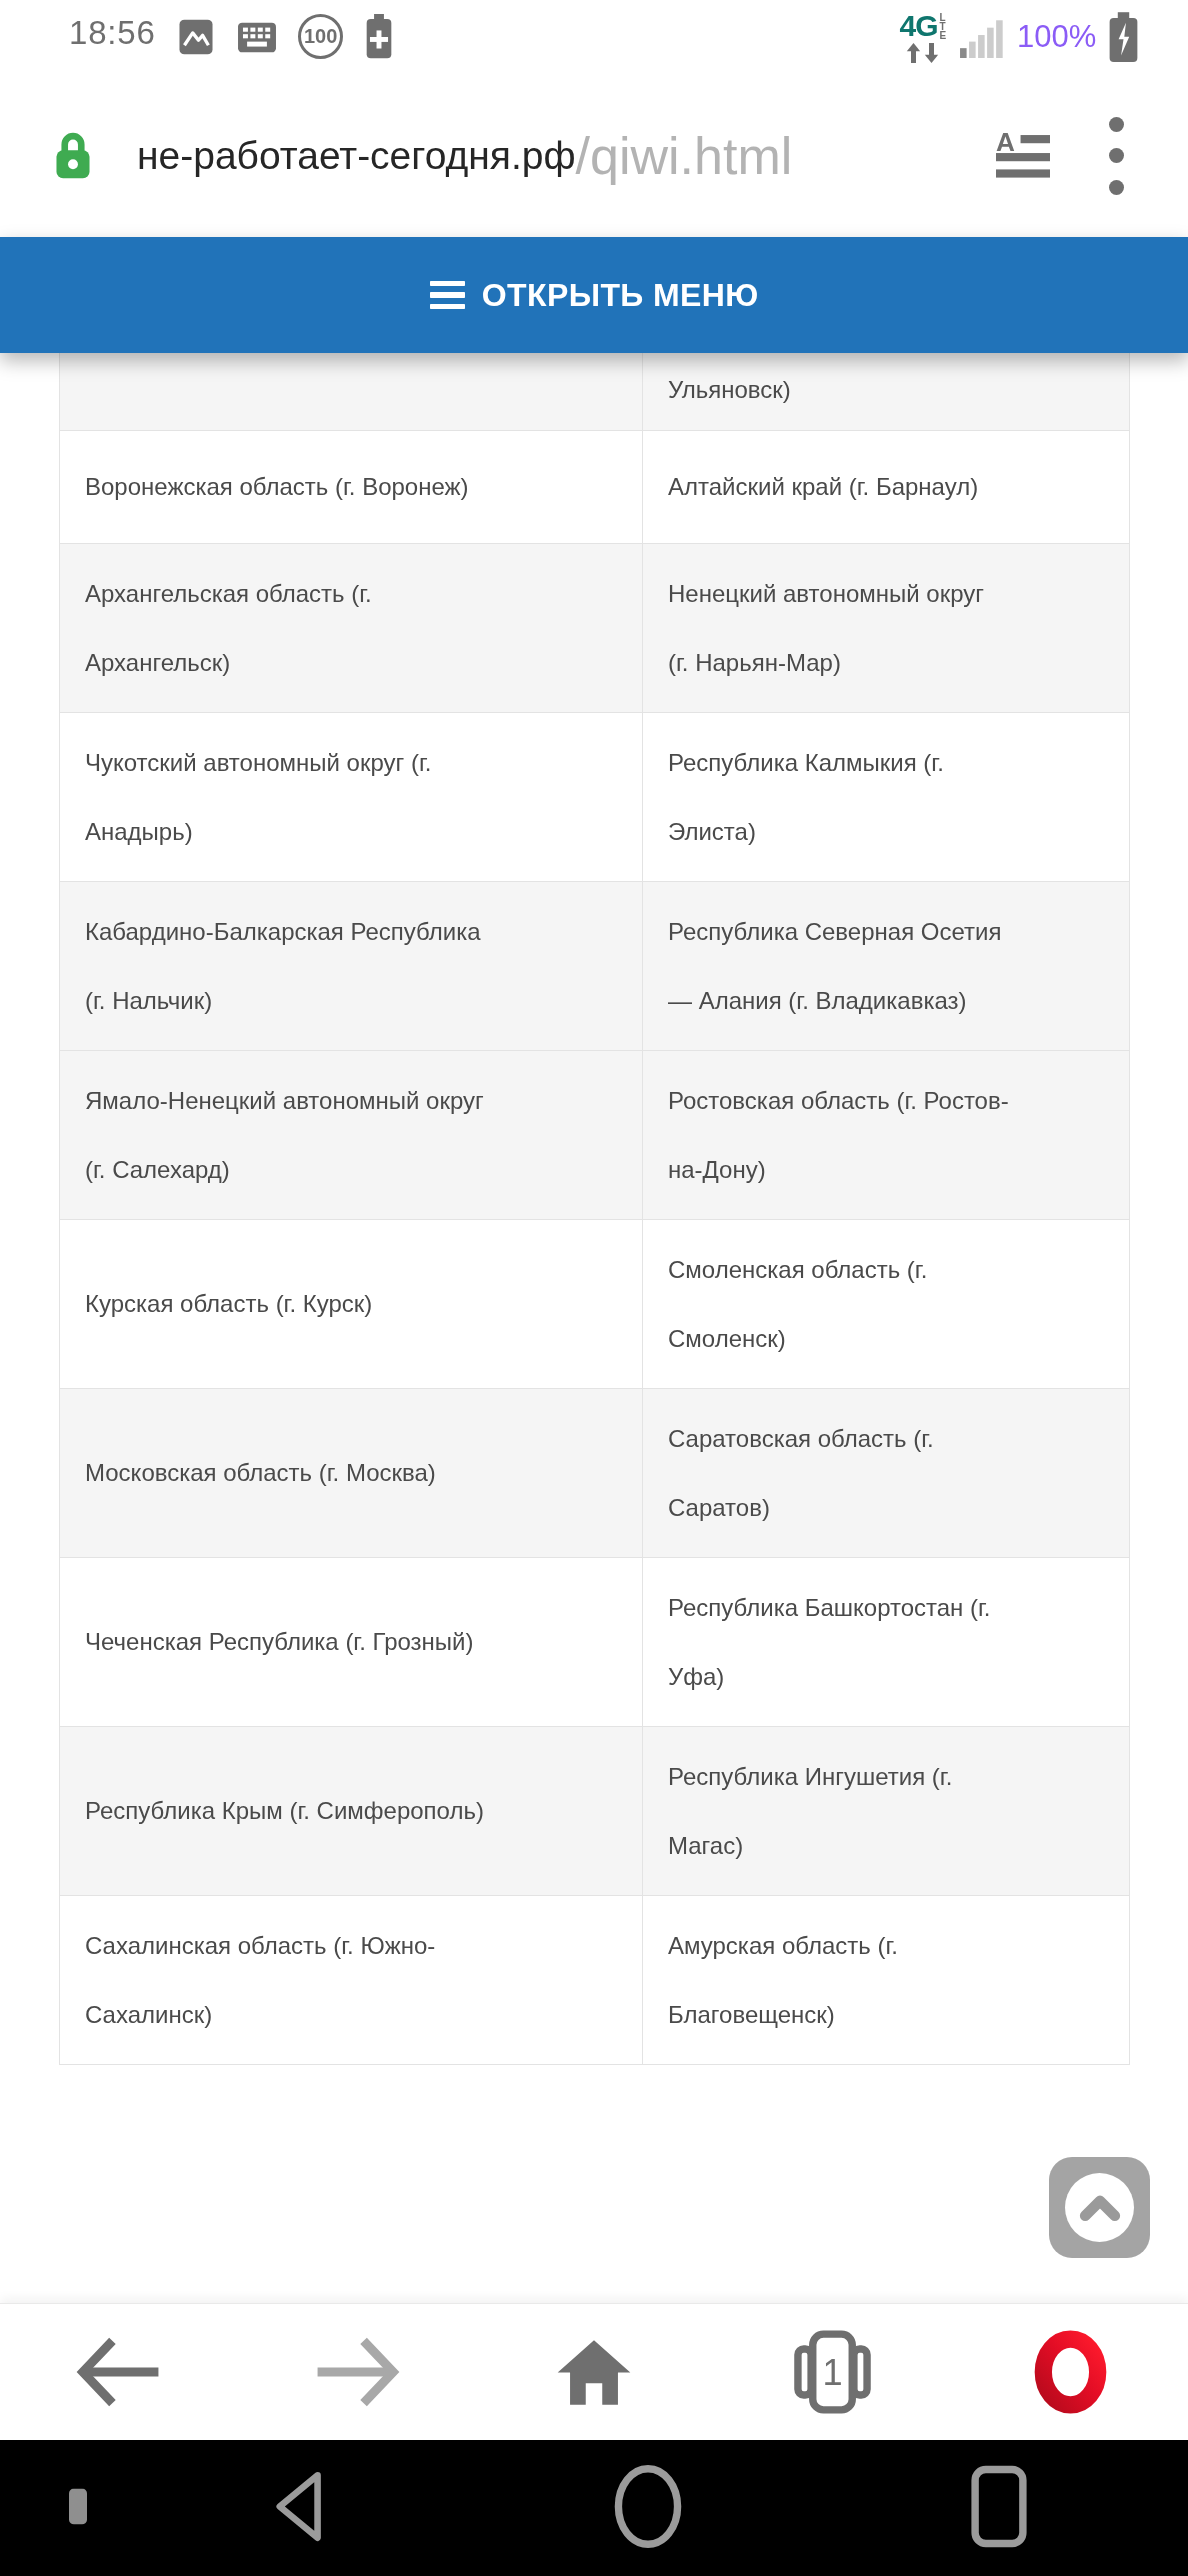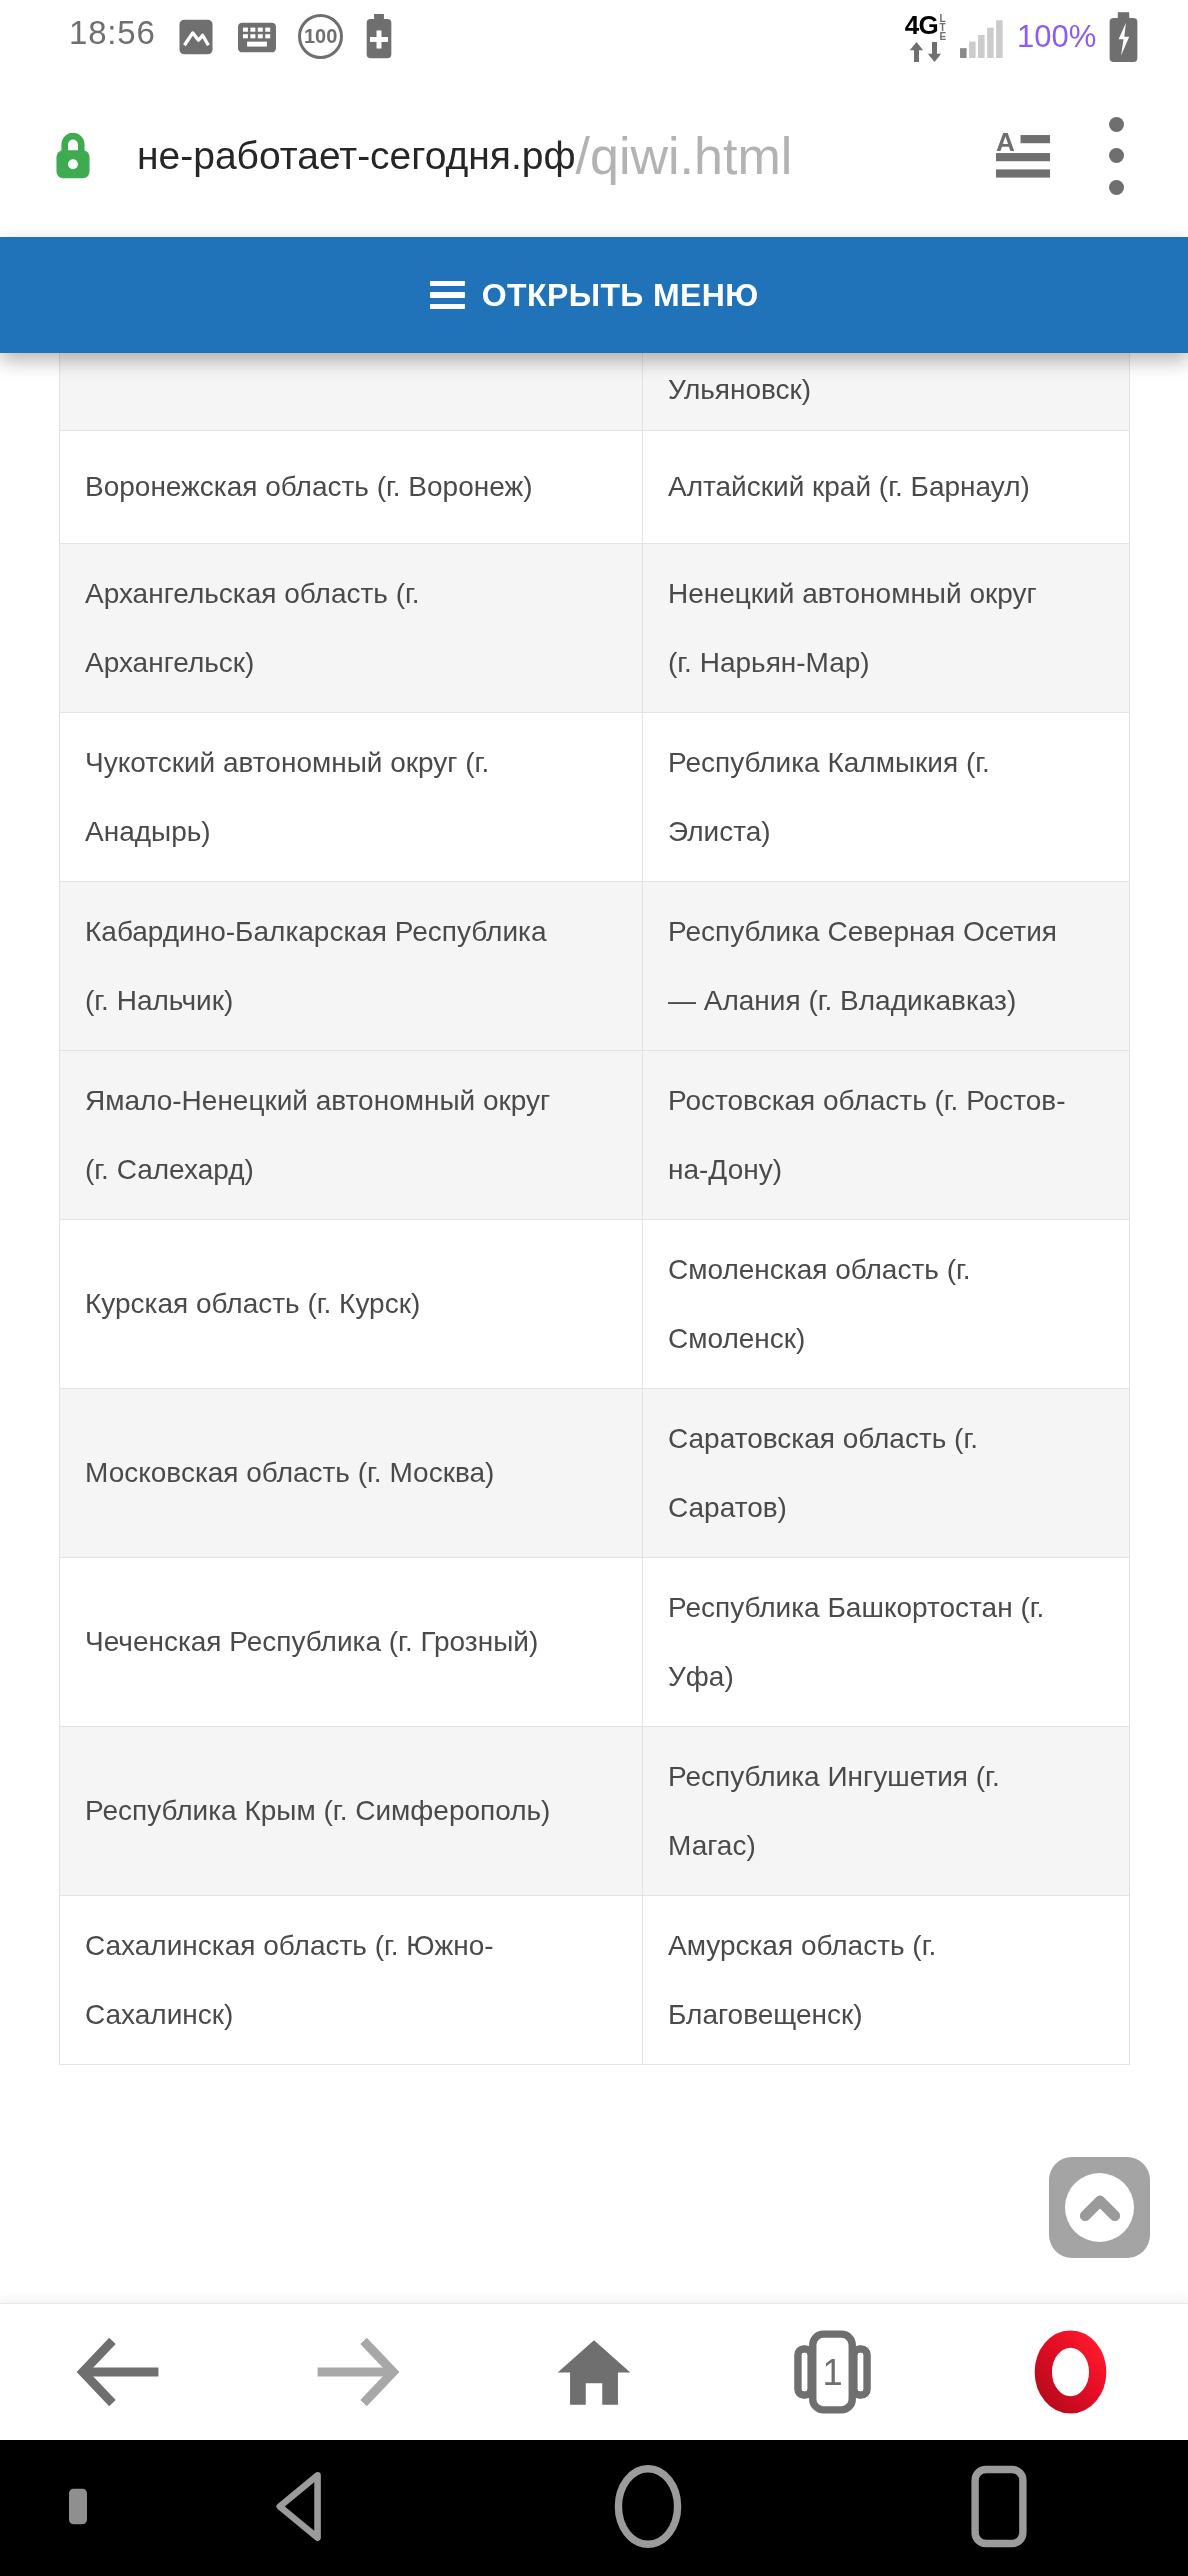--- a/index.html
+++ b/index.html
@@ -8,21 +8,21 @@
 
   
   .status-bar{height:74px;background:#fff;display:flex;align-items:center;padding:0 50px 0 69px;box-sizing:border-box;flex:0 0 auto;}
   .status-left{display:flex;gap:21.5px;}
   .status-time{font-size:33px;color:#6f6f6f;letter-spacing:0.8px;}
   .status-right{margin-left:auto;display:flex;align-items:center;gap:11.6px;}
   .sicon{display:inline-flex;align-items:center;justify-content:center;}
   .badge-100{width:45px;height:45px;border-radius:50%;border:3.3px solid #6f6f6f;display:flex;align-items:center;justify-content:center;font-size:20px;color:#6f6f6f;box-sizing:border-box;font-weight:bold;}
   .net-wrap{display:flex;flex-direction:column;align-items:center;line-height:1;margin-right:1.7px;}
   .net-top{display:flex;align-items:flex-start;}
-  .net-4g{font-size:26px;font-weight:bold;color:#000000;letter-spacing:-0.8px;}
+  .net-4g{font-size:30px;font-weight:bold;color:#0f766e;letter-spacing:-0.8px;}
   .net-lte{font-size:10px;font-weight:bold;color:#6f6f6f;display:flex;flex-direction:column;line-height:0.9;margin-left:1.7px;margin-top:1.7px;}
   .net-arrows{display:flex;gap:3.3px;margin-top:1.7px;}
   .pct{font-size:31px;color:#8b5cf6;}
 
   
   .address-bar{height:163px;background:#fff;display:flex;align-items:center;padding-left:54px;box-sizing:border-box;flex:0 0 auto;}
   .url-wrap{position:relative;width:836px;overflow:hidden;white-space:nowrap;margin-left:45px;height:74px;display:flex;align-items:center;}
   .url-domain{font-size:39px;color:#262626;}
   .url-path{font-size:52px;color:#b3b3b3;}
   .url-fade{position:absolute;right:0;top:0;bottom:0;width:66px;background:linear-gradient(to right,rgba(255,255,255,0),#ffffff 85%);}
@@ -34,21 +34,21 @@
   .menu-bar{height:116px;background:#2173b9;display:flex;align-items:center;justify-content:center;gap:16.5px;flex:0 0 auto;position:relative;z-index:3;box-shadow:0 8.3px 18px rgba(0,0,0,0.28);}
   .hamburger{display:flex;flex-direction:column;gap:5.8px;}
   .hamburger span{display:block;width:35px;height:5.8px;background:#fff;border-radius:0.8px;}
   .menu-label{color:#fff;font-size:32px;font-weight:bold;letter-spacing:0.4px;}
 
   
   .content{flex:1 1 auto;background:#fff;position:relative;z-index:1;overflow:hidden;}
   table.regions{border-collapse:collapse;margin-left:59px;width:1070px;table-layout:fixed;}
   table.regions col.c1{width:583px;}
   table.regions col.c2{width:487px;}
-  table.regions td{border:1.7px solid #e3e3e3;padding:0 25px;font-size:28px;color:#4a4a4a;line-height:69px;vertical-align:middle;white-space:pre-line;box-sizing:border-box;background:#fff;}
+  table.regions td{border:1.7px solid #e3e3e3;padding:0 25px;font-size:24px;color:#4a4a4a;line-height:69px;vertical-align:middle;white-space:pre-line;box-sizing:border-box;background:#fff;}
   tr.shade td{background:#f5f5f5;}
   tr.row-partial td{border-top:none;height:77px;vertical-align:top;padding-top:10px;line-height:54px;}
   tr.row-single td{height:113px;}
   tr.row-double td{height:169px;}
 
   
   .scroll-top{position:absolute;left:1049px;top:2157px;width:101px;height:101px;border-radius:23px;background:rgba(148,148,148,0.85);display:flex;align-items:center;justify-content:center;z-index:4;}
   .scroll-top .circ{width:69px;height:69px;border-radius:50%;background:#fff;display:flex;align-items:center;justify-content:center;}
 
   

